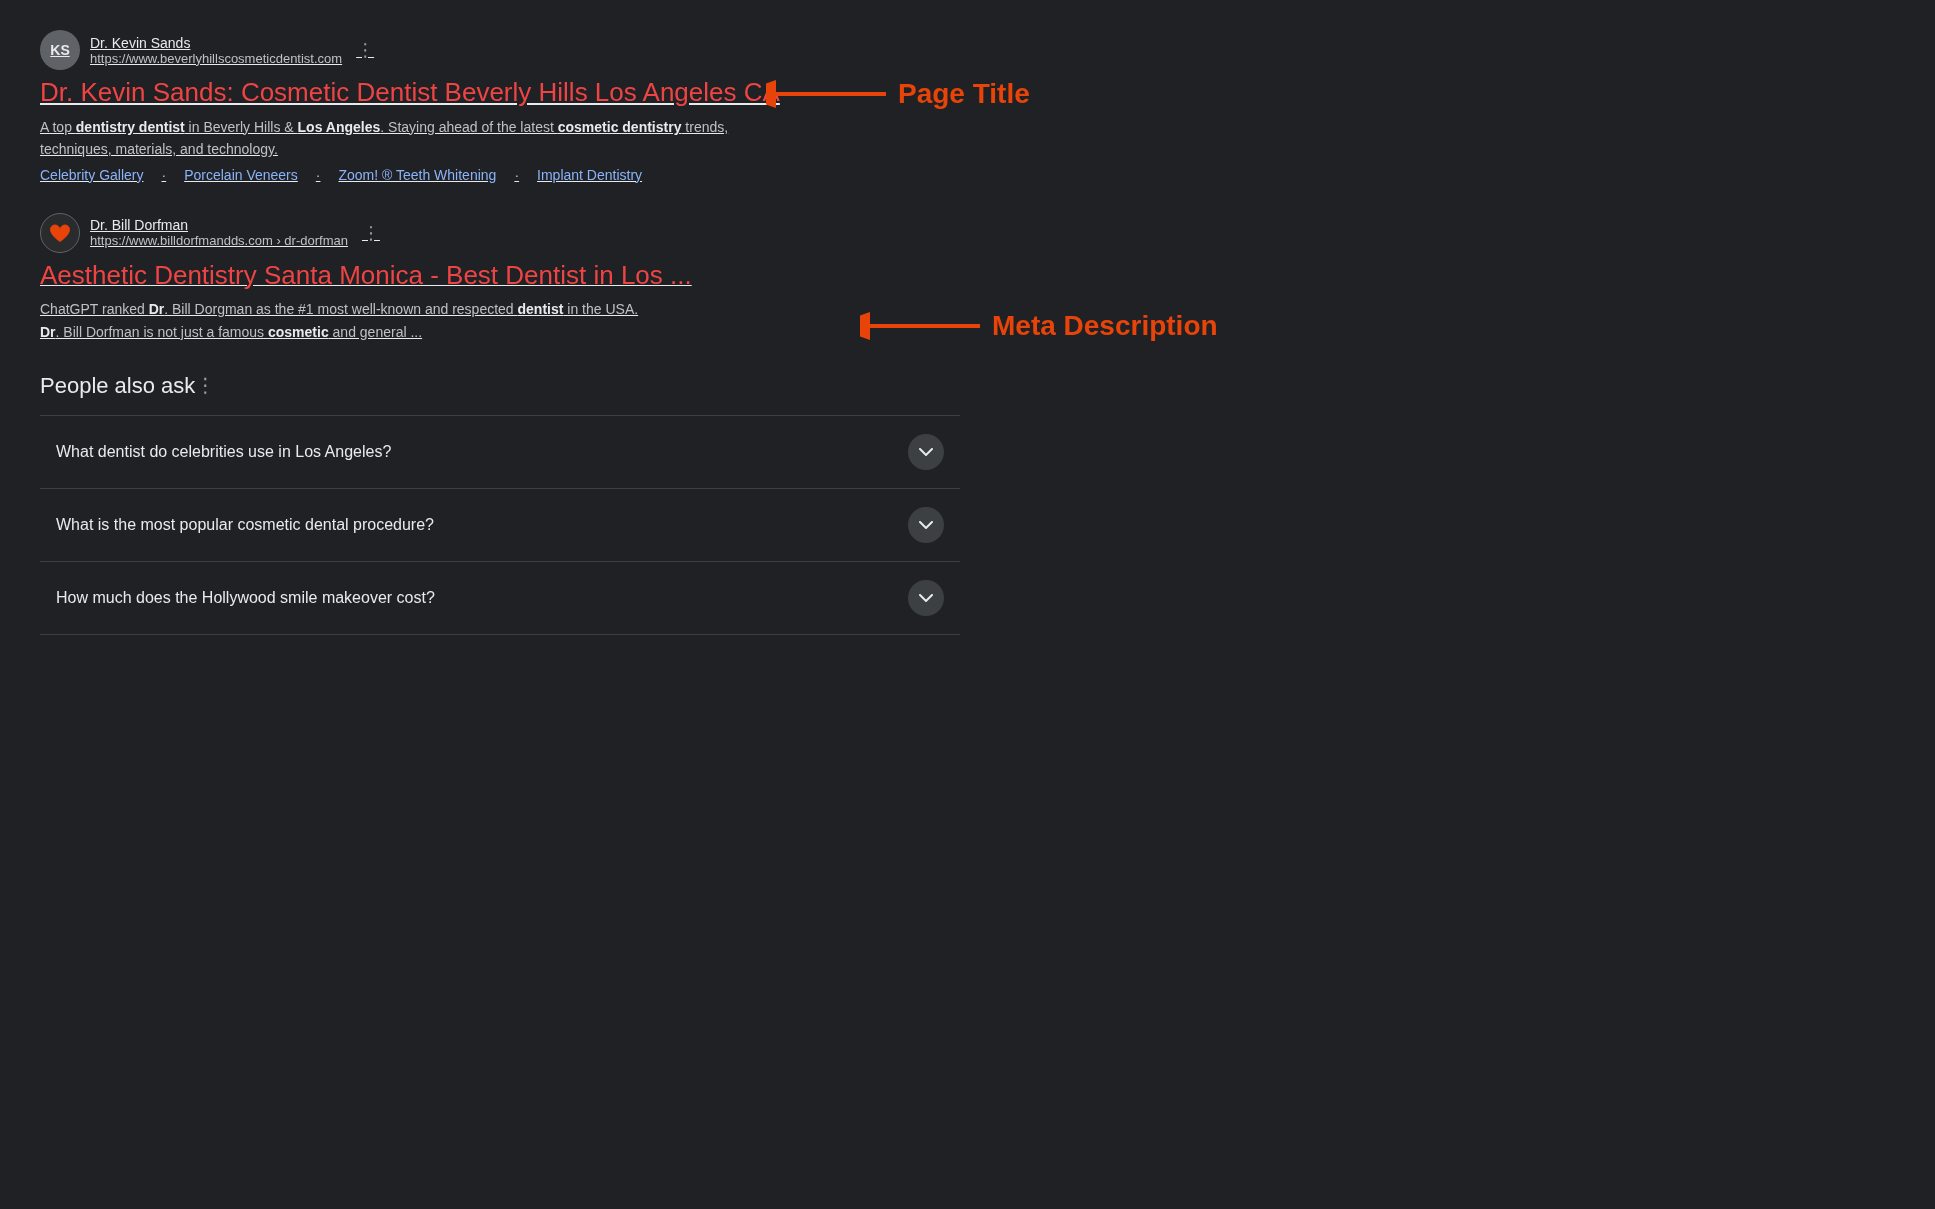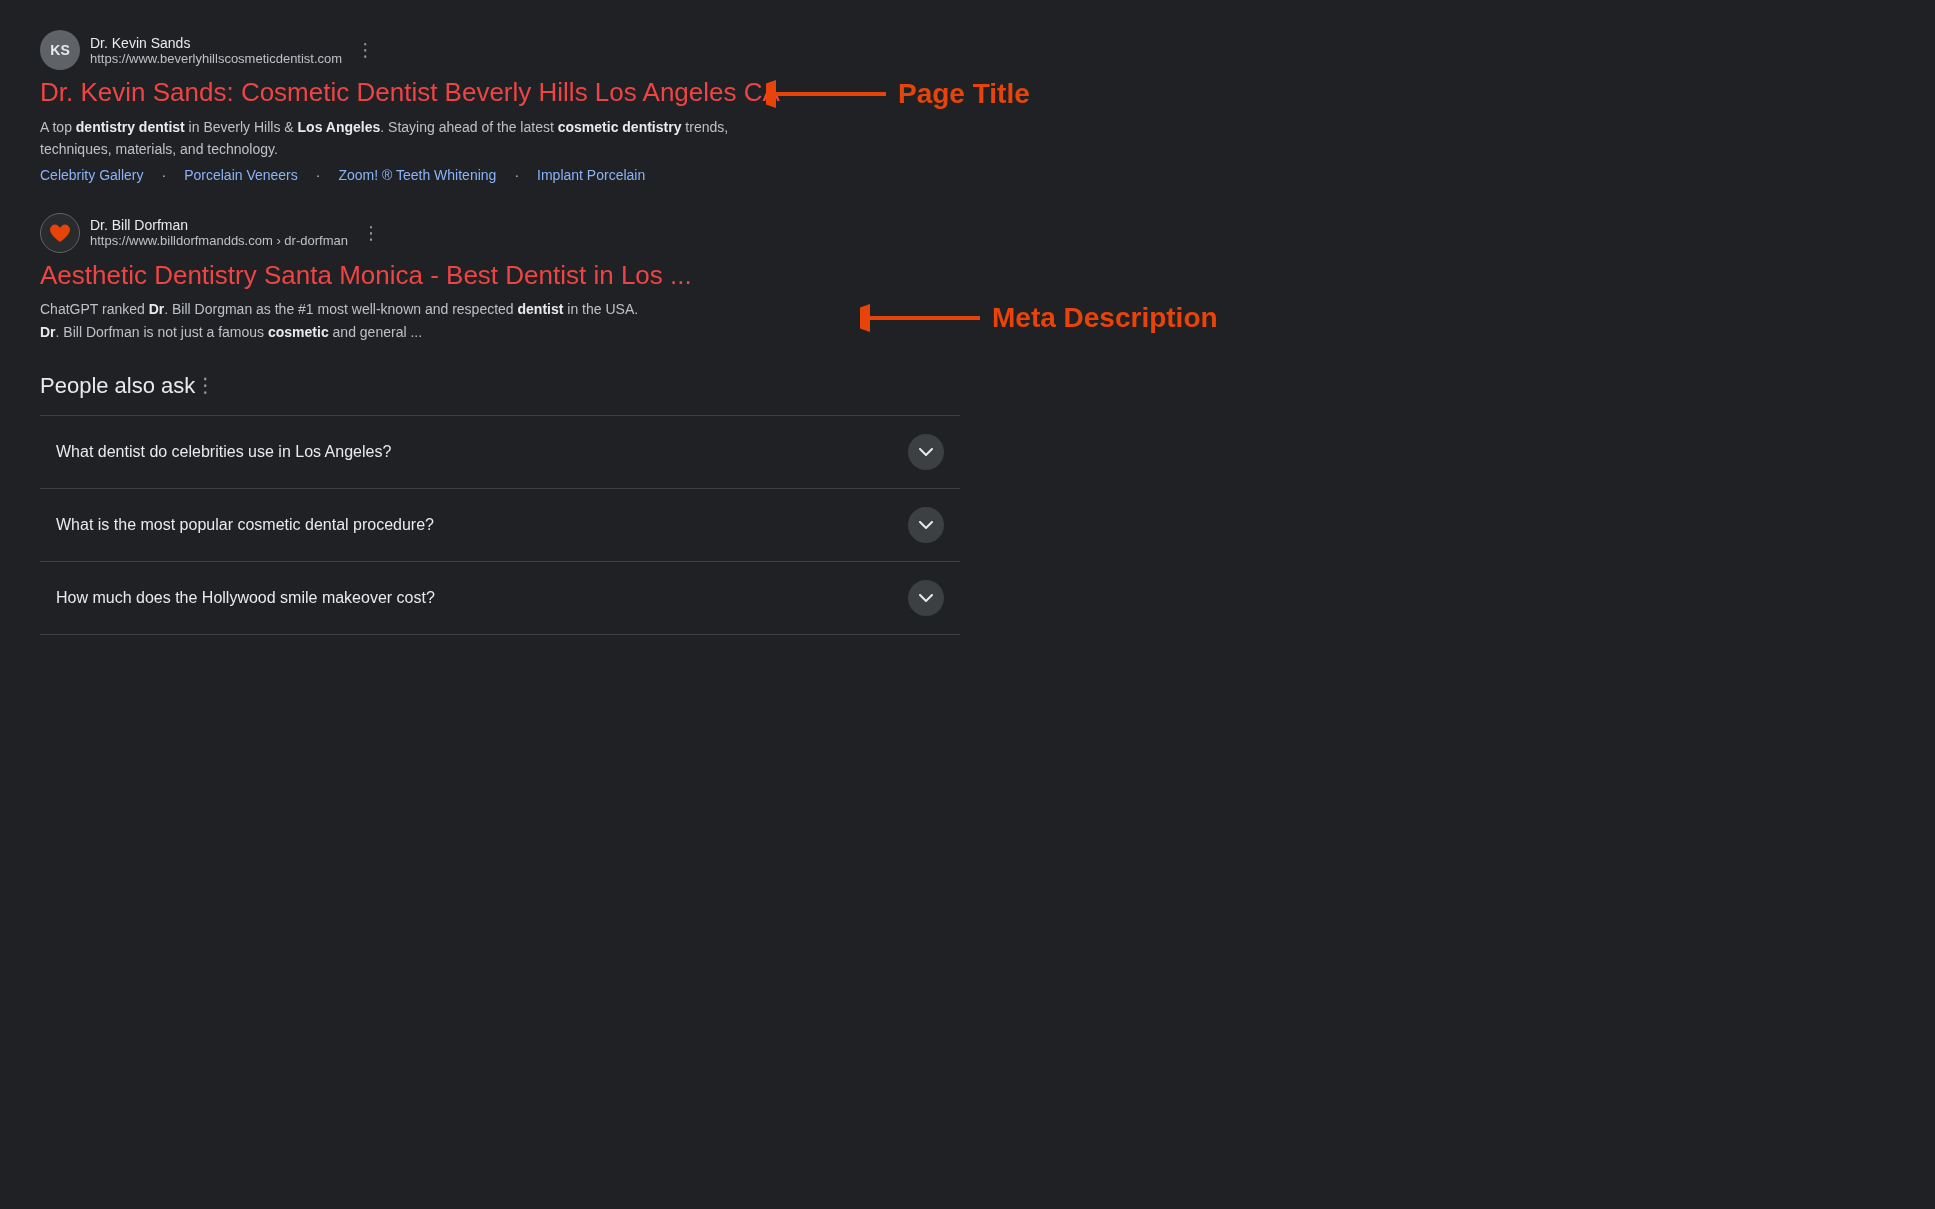--- a/index.html
+++ b/index.html
@@ -15,20 +15,21 @@
     }
 
     .page-wrapper {
       padding: 30px 40px;
       max-width: 1000px;
     }
 
     
     .result-block {
       margin-bottom: 30px;
+      text-decoration: underline;
     }
 
     .site-info {
       display: flex;
       align-items: center;
       gap: 10px;
       margin-bottom: 6px;
     }
 
     .avatar {
@@ -126,21 +127,21 @@
       white-space: nowrap;
     }
 
     
     .annotation-container-2 {
       position: absolute;
       display: flex;
       align-items: center;
       gap: 12px;
       left: 820px;
-      top: 8px;
+      top: 16px;
     }
 
     
     .paa-section {
       margin-top: 30px;
     }
 
     .paa-header {
       display: flex;
       align-items: flex-start;
@@ -239,21 +240,21 @@
       A top <strong>dentistry dentist</strong> in Beverly Hills &amp; <strong>Los Angeles</strong>. Staying ahead of the latest <strong>cosmetic dentistry</strong> trends, techniques, materials, and technology.
     </div>
 
     <div class="site-links">
       <a class="site-link">Celebrity Gallery</a>
       <span class="site-link-sep">·</span>
       <a class="site-link">Porcelain Veneers</a>
       <span class="site-link-sep">·</span>
       <a class="site-link">Zoom! ® Teeth Whitening</a>
       <span class="site-link-sep">·</span>
-      <a class="site-link">Implant Porcelain</a>
+      <a class="site-link">Implant Dentistry</a>
     </div>
   </div>
 
   <div class="result-block">
     <div class="site-info">
       <div class="heart-icon-circle">
         <svg width="22" height="20" viewBox="0 0 22 20" fill="none">
           <path d="M11 18.5C11 18.5 1.5 12.5 1.5 6.5C1.5 4.015 3.515 2 6 2C7.954 2 9.637 3.19 10.385 4.885C10.56 5.285 11.44 5.285 11.615 4.885C12.363 3.19 14.046 2 16 2C18.485 2 20.5 4.015 20.5 6.5C20.5 12.5 11 18.5 11 18.5Z" fill="#e8440a" stroke="#e8440a" stroke-width="1"></path>
         </svg>
       </div>

